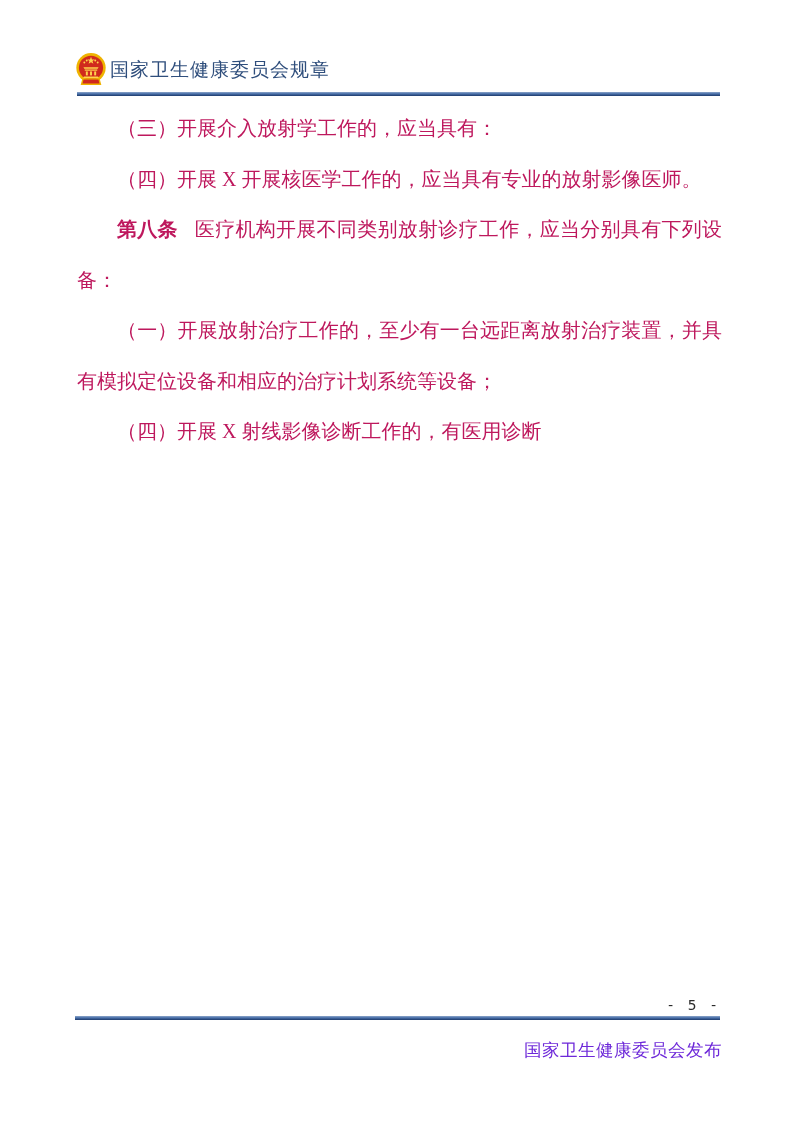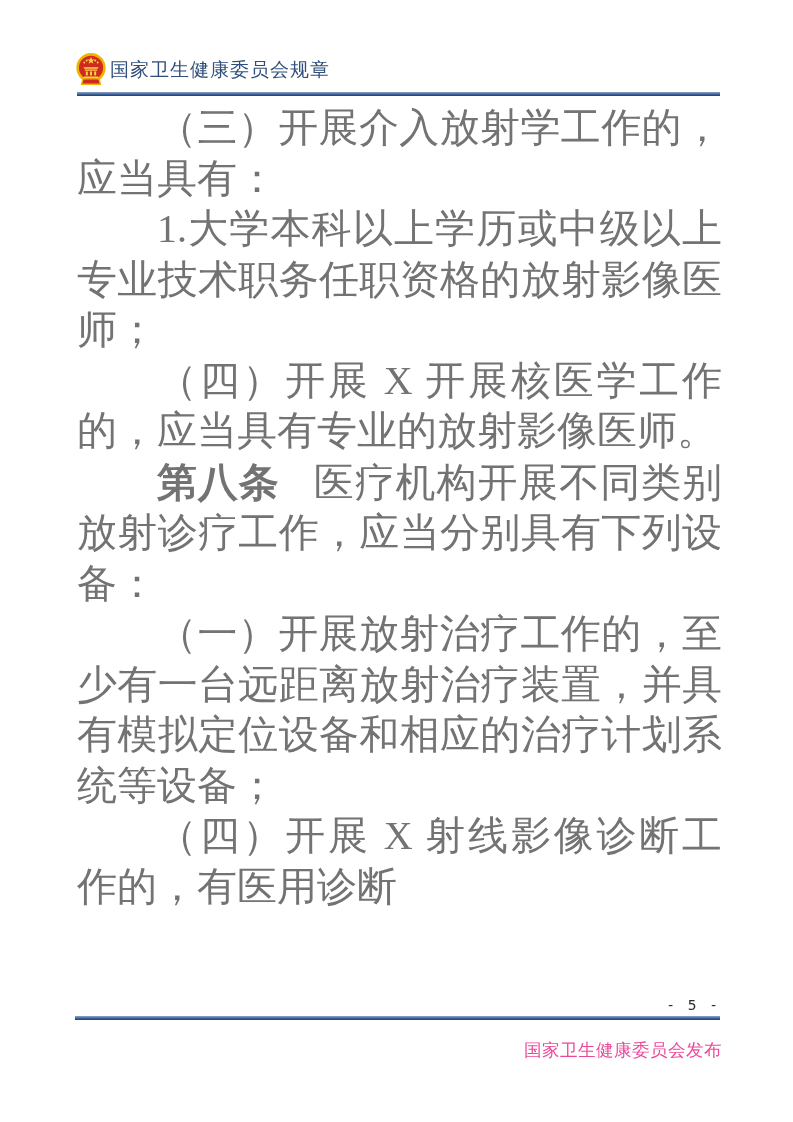--- a/index.html
+++ b/index.html
@@ -20,38 +20,38 @@
     color:#2f4e7c;white-space:nowrap;
   }
   .header-rule{
     position:absolute;left:77px;top:92px;width:643px;height:4px;
     background:linear-gradient(to bottom,#8ea6c9 0%,#4a71ab 45%,#1d3a6b 100%);
   }
   
   .doc-body{
     position:absolute;left:77px;top:103px;width:645px;height:880px;
     overflow:hidden;
-    font-size:40px;line-height:50.5px;color:#737373;
+    font-size:20px;line-height:50.5px;color:#be185d;
     text-align:justify;
   }
   .para{margin:0;text-indent:2em;}
   .para .lead{font-weight:bold;margin-right:0.85em;font-family:"Liberation Sans","DejaVu Sans",sans-serif;}
   
   .page-number{
     position:absolute;right:73px;top:997px;
     font-size:14.5px;color:#2b2b2b;letter-spacing:2px;
     font-family:"DejaVu Sans Mono","Liberation Mono",monospace;
   }
   .footer-rule{
     position:absolute;left:75px;top:1016px;width:645px;height:4px;
     background:linear-gradient(to bottom,#8ea6c9 0%,#4a71ab 45%,#1d3a6b 100%);
   }
   .publisher{
     position:absolute;right:71px;top:1038px;
-    font-size:17.5px;letter-spacing:0.5px;color:#ec4899;white-space:nowrap;
+    font-size:17.5px;letter-spacing:0.5px;color:#6d28d9;white-space:nowrap;
   }
 </style>
 </head>
 <body>
 
 <div class="page">
 
   <div class="header">
     <svg class="emblem" viewBox="0 0 36 40" xmlns="http://www.w3.org/2000/svg">
       <circle cx="18" cy="17.5" r="16.5" fill="#efb300"></circle>
@@ -68,21 +68,20 @@
       <rect x="21.6" y="21.6" width="2.2" height="4.5" fill="#ffd34d"></rect>
       <path d="M10,27.2 h16 l0.8,2 h-17.6 z" fill="#ffd34d"></path>
       <path d="M9,30 h18 l1.6,6 h-21.2 z" fill="#d0291d" stroke="#efb300" stroke-width="1.6"></path>
     </svg>
     <span class="header-title">国家卫生健康委员会规章</span>
   </div>
   <div class="header-rule"></div>
 
   <div class="doc-body">
       <p class="para">（三）开展介入放射学工作的，应当具有：</p>
-      <p class="para">1.大学本科以上学历或中级以上专业技术职务任职资格的放射影像医师；</p>
       <p class="para">（四）开展 X 开展核医学工作的，应当具有专业的放射影像医师。</p>
       <p class="para"><b class="lead">第八条</b>医疗机构开展不同类别放射诊疗工作，应当分别具有下列设备：</p>
       <p class="para">（一）开展放射治疗工作的，至少有一台远距离放射治疗装置，并具有模拟定位设备和相应的治疗计划系统等设备；</p>
       <p class="para">（四）开展 X 射线影像诊断工作的，有医用诊断</p>
     </div>
 
   <div class="page-number">- 5 -</div>
   <div class="footer-rule"></div>
   <div class="publisher">国家卫生健康委员会发布</div>
 

